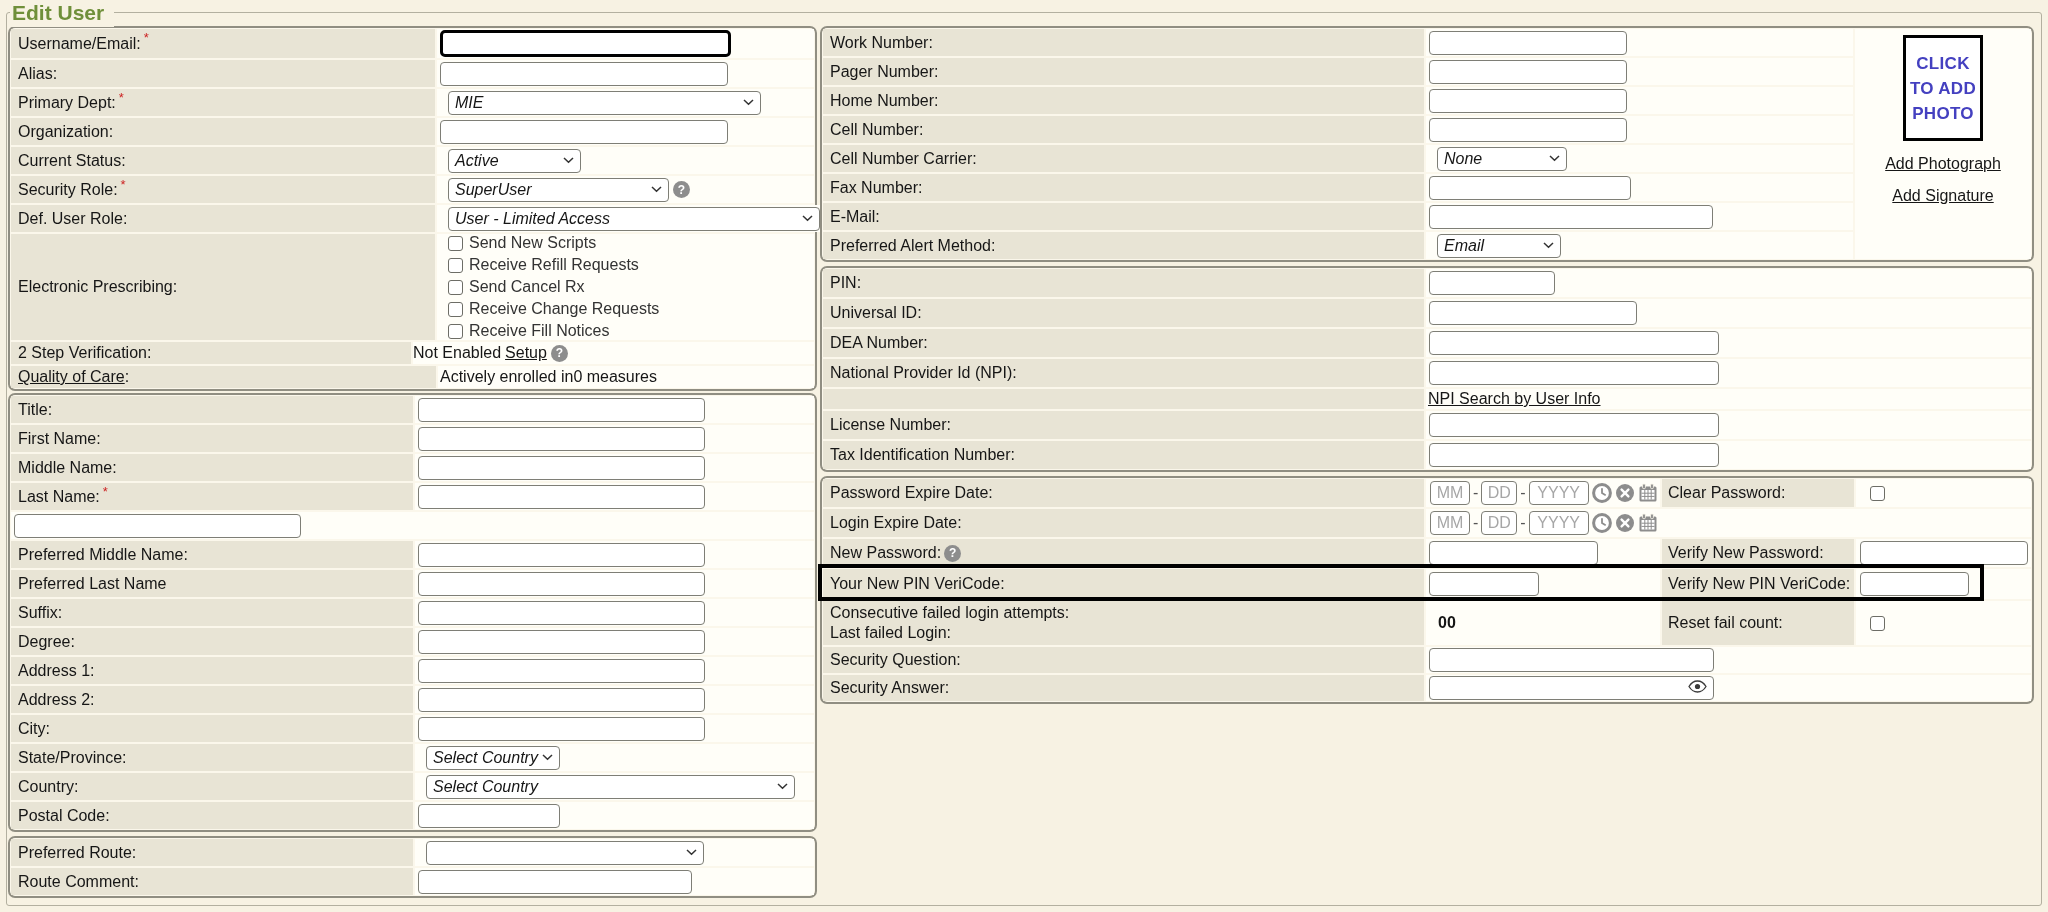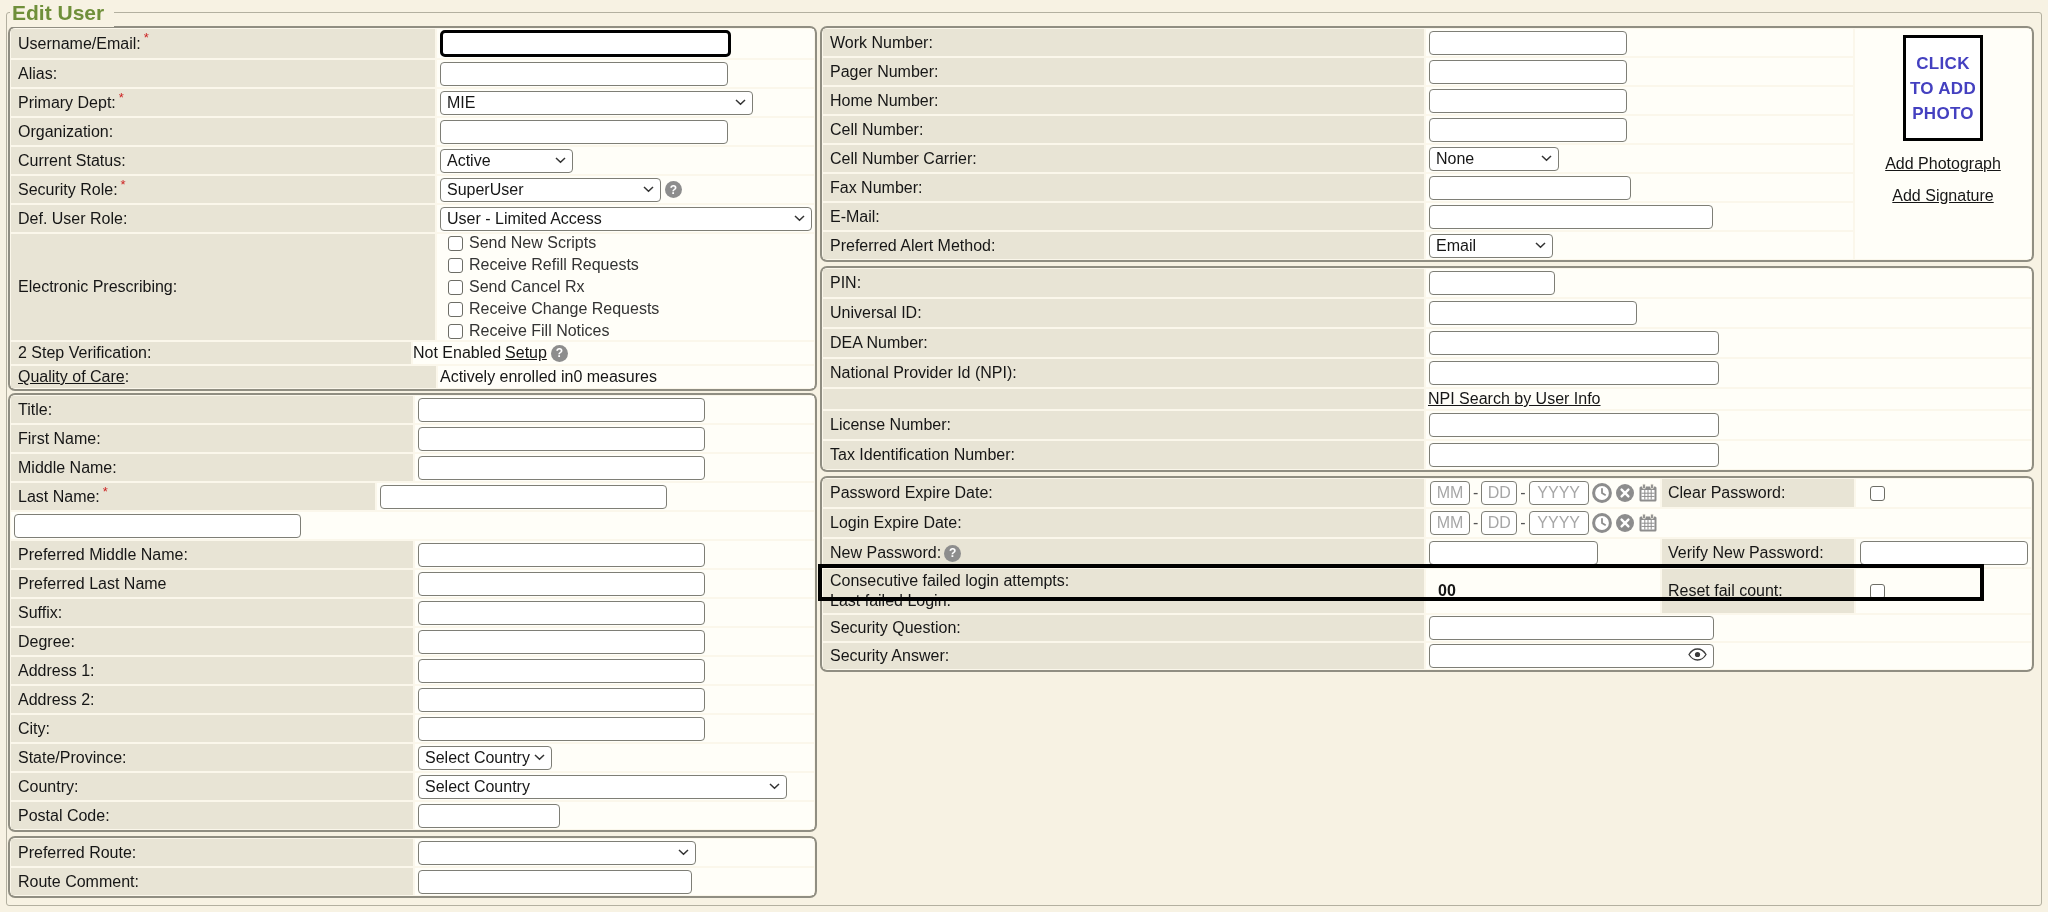--- a/index.html
+++ b/index.html
@@ -20,22 +20,22 @@
   .sec { position:absolute; background:#fbf7eb; border:2px solid #908e82; border-radius:7px;
          padding:1px; display:flex; flex-direction:column; gap:2px; }
   .row { display:flex; gap:2px; flex:none; }
   .lbl { background:#e8e4d5; padding-left:7px; display:flex; align-items:center; flex:none; gap:3px; }
   .val { background:#fffef8; flex:1; display:flex; align-items:center; padding-left:2px; position:relative; gap:4px; }
 
   .inp { height:24px; border:1px solid #7e7e76; border-radius:4px; background:#fff;
          font: 16px "Liberation Sans", sans-serif; color:#161616; padding:0 4px; margin-left:1px; flex:none; }
   .inp::placeholder { color:#a6a6a6; }
   .inp.focus { border:3px solid #000; height:27px; border-radius:5px; }
-  .sel { height:24px; border:1px solid #7e7e76; border-radius:4px; background:#fff; margin-left:1px;
-         display:flex; align-items:center; justify-content:space-between; padding:0 6px 0 6px; flex:none; }
+  .sel { height:24px; border:1px solid #7e7e76; border-radius:4px; background:#fff; margin-left:9px;
+         display:flex; align-items:center; justify-content:space-between; padding:0 6px 0 6px; flex:none;font-style:italic; }
   .cb  { width:15px; height:15px; border:1px solid #6d6d66; border-radius:3px; background:#fff; flex:none; }
   .help{ width:17px; height:17px; border-radius:50%; background:#8d8d8d; color:#fff; font-size:12px;
          font-weight:bold; display:flex; align-items:center; justify-content:center; flex:none; }
   .link { color:#161616; text-decoration:underline; cursor:pointer; }
   .req { color:#cc2222; font-size:13px; line-height:10px; align-self:flex-start; margin-top:4px; }
 
   .ckcol { display:flex; flex-direction:column; justify-content:center; gap:2px; padding-left:9px; }
   .ckline{ display:flex; align-items:center; gap:6px; height:20px; color:#333; }
 
   .dategrp { display:flex; align-items:center; gap:3px; margin-left:2px; }
@@ -224,21 +224,21 @@
   </div>
   <div class="row" style="height:27px">
     <div class="lbl" style="width:402px">
         <span>Middle Name:</span>
       </div>
     <div class="val">
         <input class="inp" style="width: 287px;">
       </div>
   </div>
   <div class="row" style="height:27px">
-    <div class="lbl" style="width:364px">
+    <div class="lbl" style="width:402px">
         <span>Last Name:</span>
         <span class="req">*</span>
       </div>
     <div class="val">
         <input class="inp" style="width: 287px;">
       </div>
   </div>
   <div class="row" style="height:27px">
     <div class="val">
         <input class="inp" style="width: 287px;">
@@ -602,20 +602,34 @@
     <div class="val c2">
         <input class="inp" style="width: 169px;">
       </div>
     <div class="lbl c3" style="padding-left:6px">
         <span>Verify New Password:</span>
       </div>
     <div class="val c4">
         <input class="inp" style="width: 168px; margin-left: 2px;">
       </div>
   </div>
+  <div class="row" style="height:30px">
+    <div class="lbl c1">
+        <span>Your New PIN VeriCode:</span>
+      </div>
+    <div class="val c2">
+        <input class="inp" style="width: 110px;">
+      </div>
+    <div class="lbl c3" style="padding-left:6px">
+        <span>Verify New PIN VeriCode:</span>
+      </div>
+    <div class="val c4">
+        <input class="inp" style="width: 109px; margin-left: 2px;">
+      </div>
+  </div>
   <div class="row" style="height:44px">
     <div class="lbl c1">
       <div class="twoline"><span>Consecutive failed login attempts:</span><br><span>Last failed Login:</span></div>
     </div>
     <div class="val c2">
         <span class="bold" style="margin-left:10px">00</span>
       </div>
     <div class="lbl c3" style="padding-left:6px">
         <span>Reset fail count:</span>
       </div>

